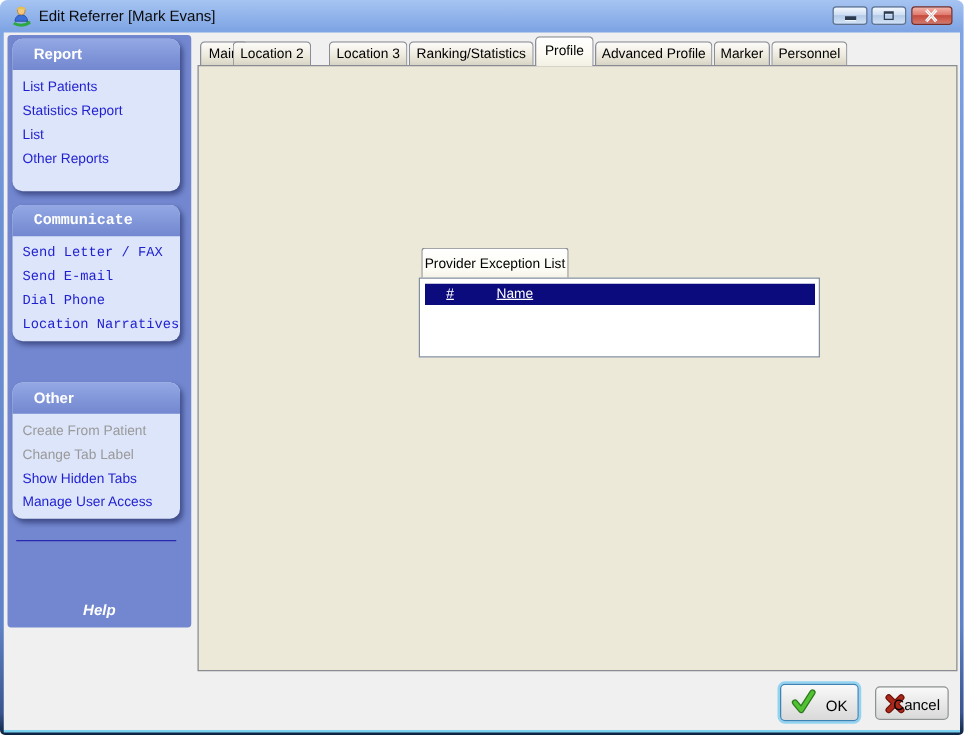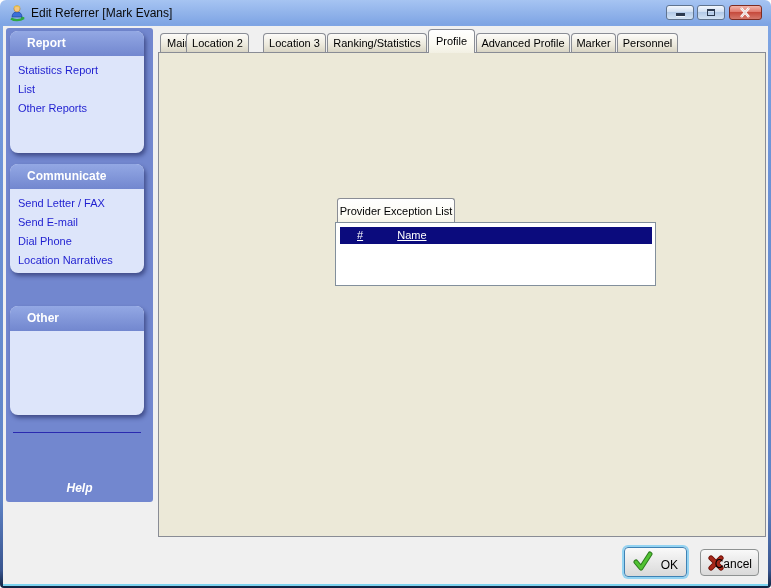--- a/index.html
+++ b/index.html
@@ -132,38 +132,45 @@
   </span>
 
   <div class="body"></div>
   <div class="frame-glow"></div>
 
   <div class="side-panel"></div>
 
   <div class="sec" style="top:31px;height:122px;">
     <div class="sec-h">Report</div>
     <div class="sec-items">
+      <div class="lnk">List Patients</div>
       <div class="lnk">Statistics Report</div>
       <div class="lnk">List</div>
       <div class="lnk">Other Reports</div>
     </div>
   </div>
 
-  <div class="sec" style="top:164px;height:109px;">
+  <div class="sec" style="top:164px;height:109px;font-family:Liberation Mono, monospace;">
     <div class="sec-h">Communicate</div>
     <div class="sec-items">
       <div class="lnk">Send Letter / FAX</div>
       <div class="lnk">Send E-mail</div>
       <div class="lnk">Dial Phone</div>
       <div class="lnk">Location Narratives</div>
     </div>
   </div>
 
   <div class="sec" style="top:306px;height:109px;">
     <div class="sec-h">Other</div>
+    <div class="sec-items">
+      <div class="lnk dis">Create From Patient</div>
+      <div class="lnk dis">Change Tab Label</div>
+      <div class="lnk">Show Hidden Tabs</div>
+      <div class="lnk">Manage User Access</div>
+    </div>
   </div>
 
   <div class="side-divider"></div>
   <div class="help-lbl">Help</div>
 
   <div class="tab" style="left:160px;width:38px;">Main</div>
   <div class="tab" style="left:186px;width:63px;">Location 2</div>
   <div class="tab" style="left:263px;width:63px;">Location 3</div>
   <div class="tab" style="left:327px;width:100px;">Ranking/Statistics</div>
   <div class="tab active" style="left:428px;width:47px;">Profile</div>

